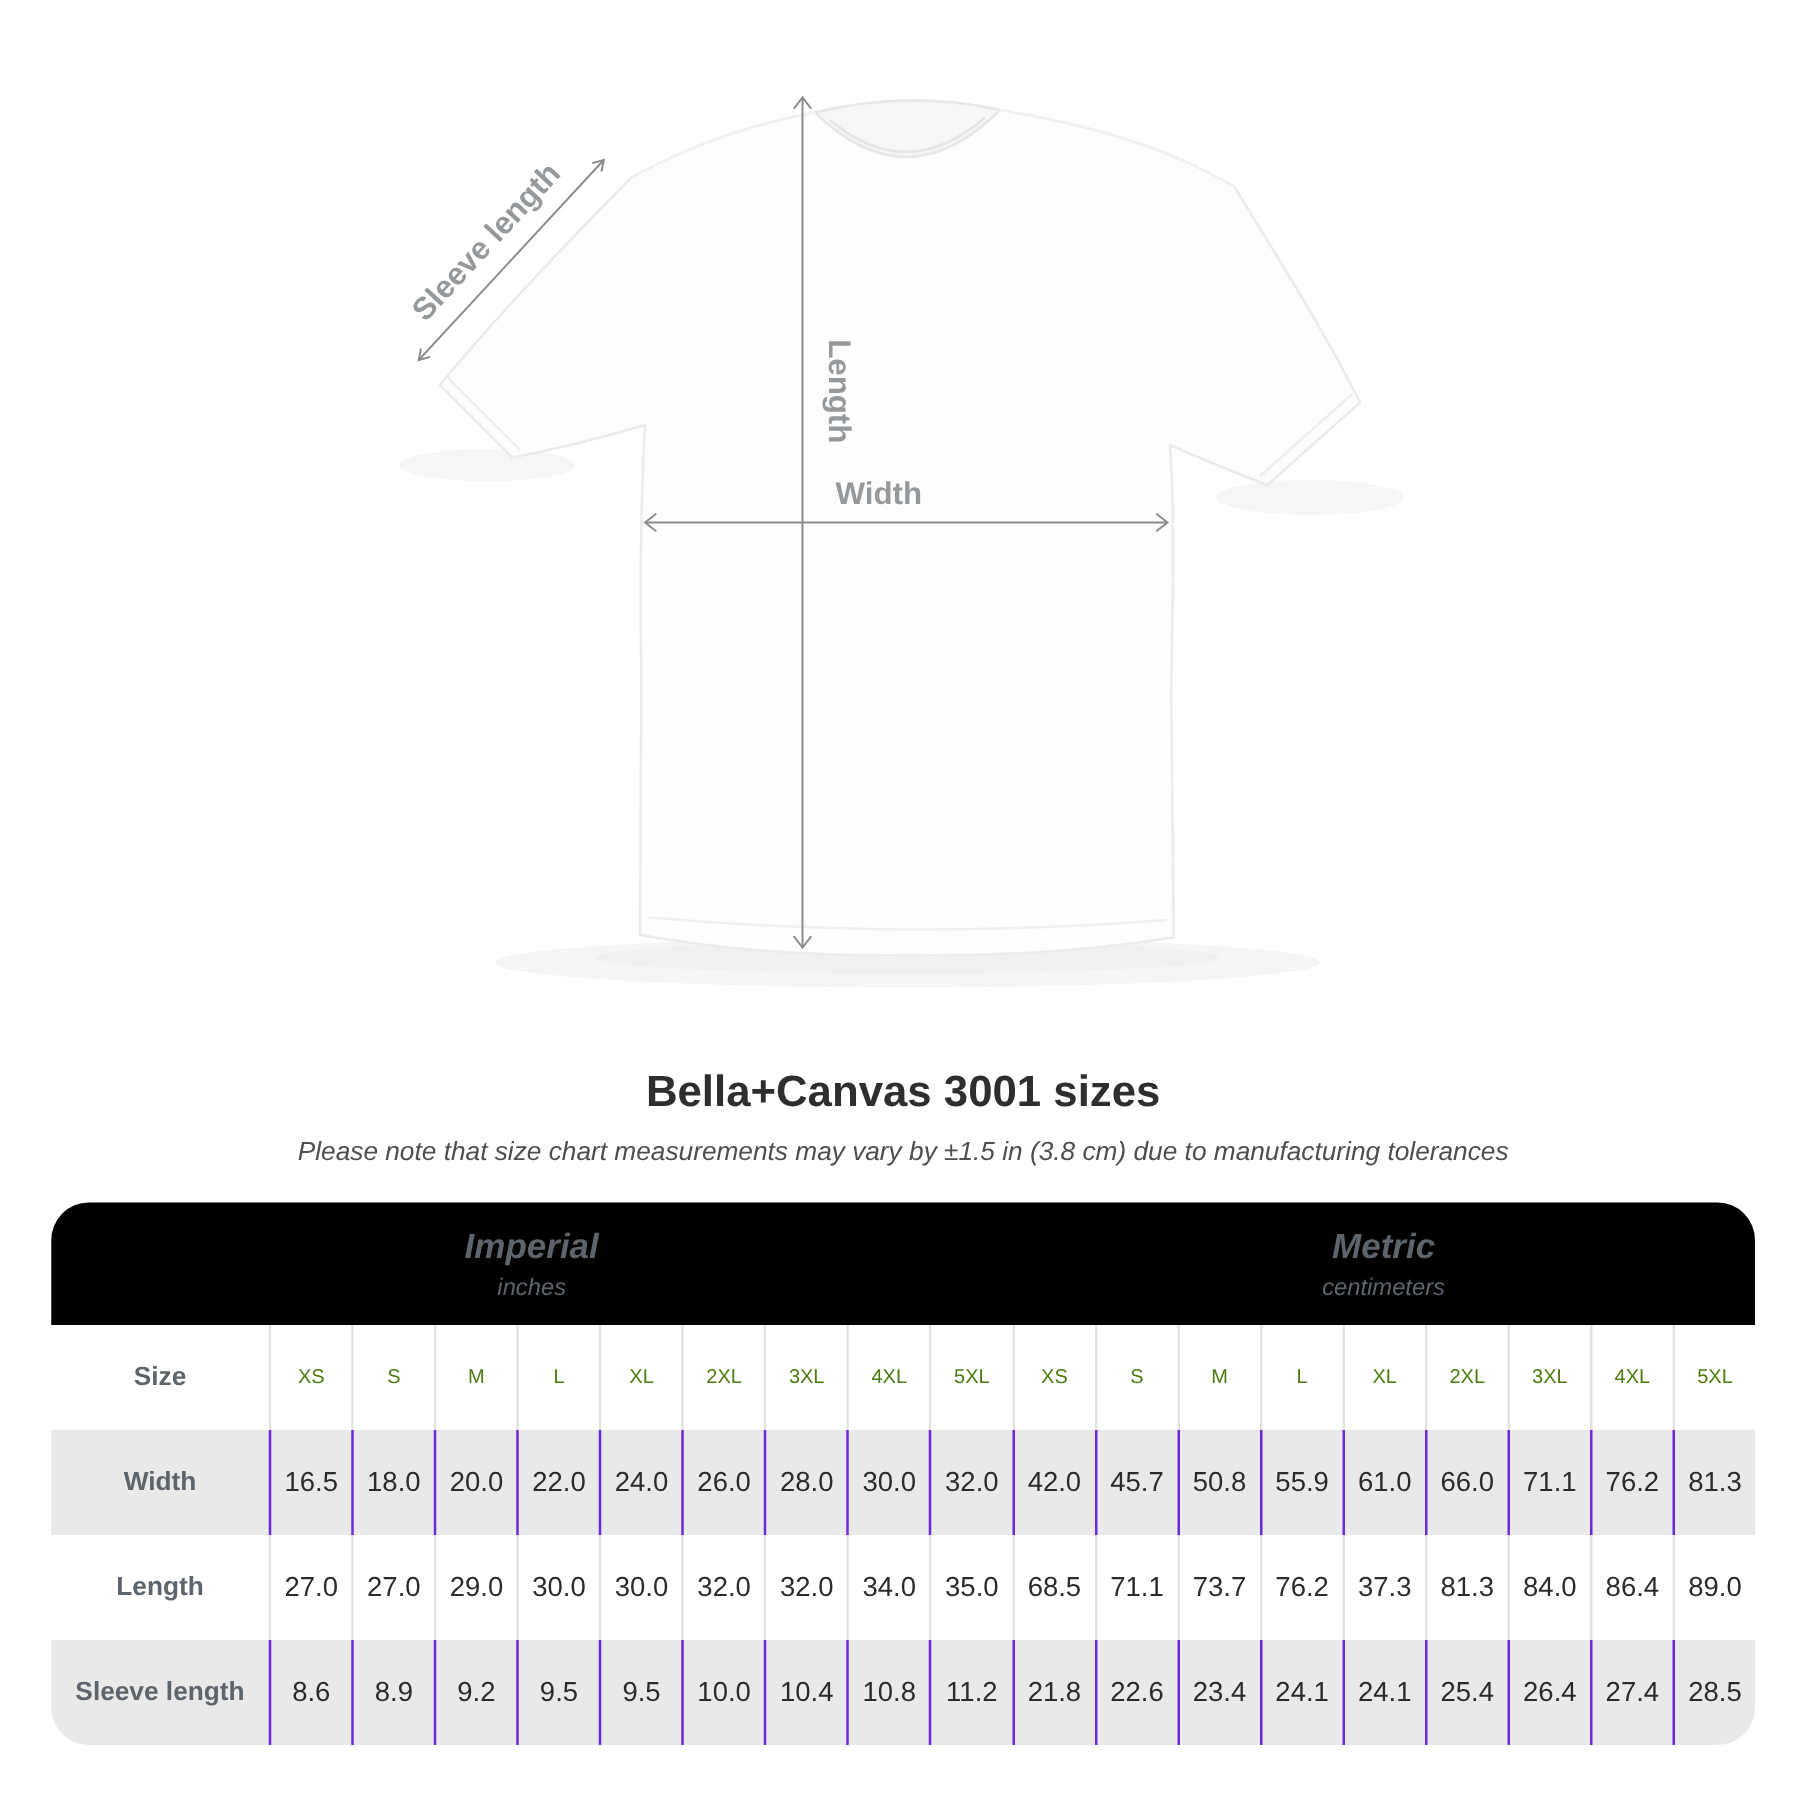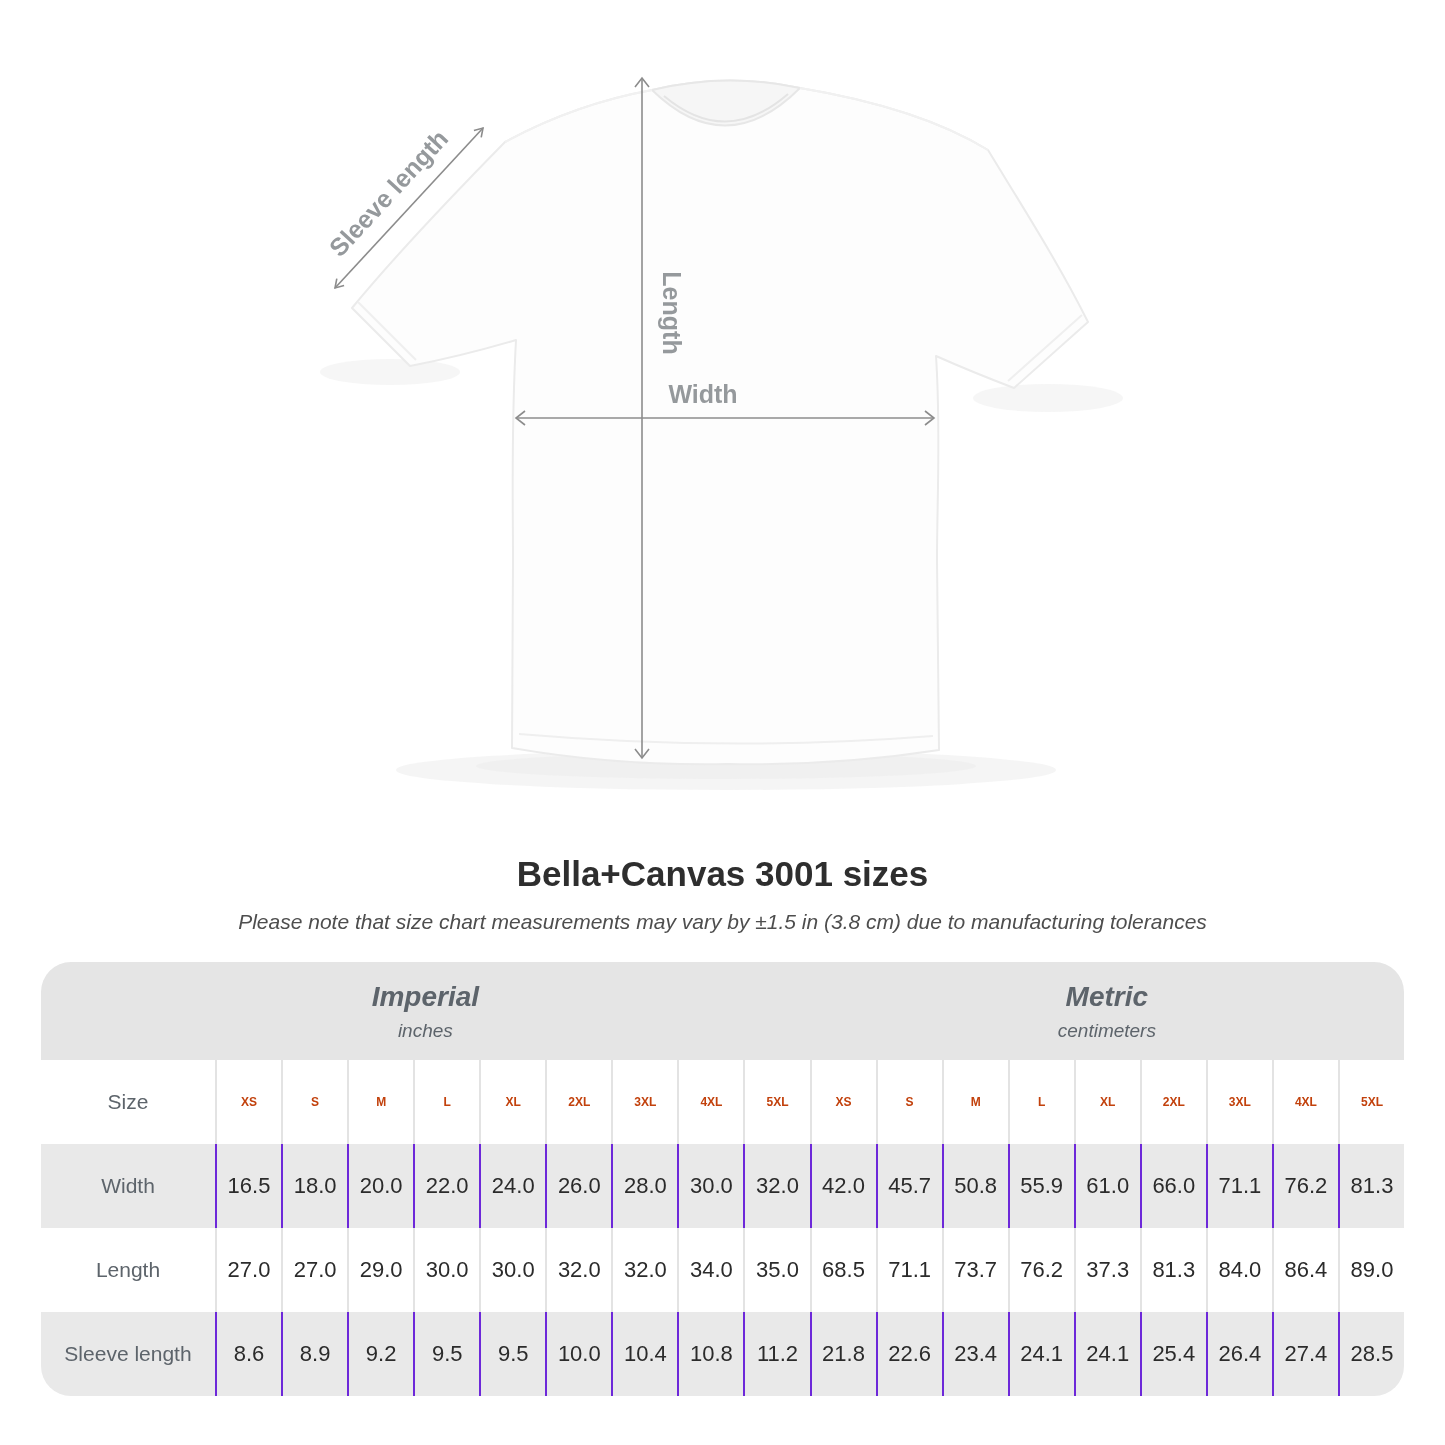--- a/index.html
+++ b/index.html
@@ -46,21 +46,21 @@
     color: #4e4e4e;
   }
 
   .size-table {
     width: 1363px;
     margin: 28px auto 0 auto;
   }
   .band {
     display: flex;
     height: 98px;
-    background: #e5e5e5;
+    background: #000000;
     border-radius: 30px 30px 0 0;
   }
   .band-half {
     display: flex;
     flex-direction: column;
     align-items: center;
     justify-content: center;
     gap: 7px;
   }
   .band-half.imperial { width: 56.4%; }
@@ -89,26 +89,26 @@
     align-items: center;
     justify-content: center;
     height: 100%;
     font-size: 22px;
     color: #2b2b2b;
     box-sizing: border-box;
   }
   .trow.white .cell.sep { border-left: 2px solid #e3e3e3; }
   .trow.gray  .cell.sep { border-left: 2px solid #6d28d9; }
   .cell.head {
-    font-weight: bold;
-    font-size: 12px;
-    color: #c2410c;
+    font-weight: normal;
+    font-size: 16px;
+    color: #4d7c0f;
   }
   .cell.rowlabel {
-    font-weight: normal;
+    font-weight: bold;
     font-size: 21px;
     color: #5d646b;
   }
 </style>
 </head>
 <body>
 
 <div class="page">
 
   <div class="figure">

